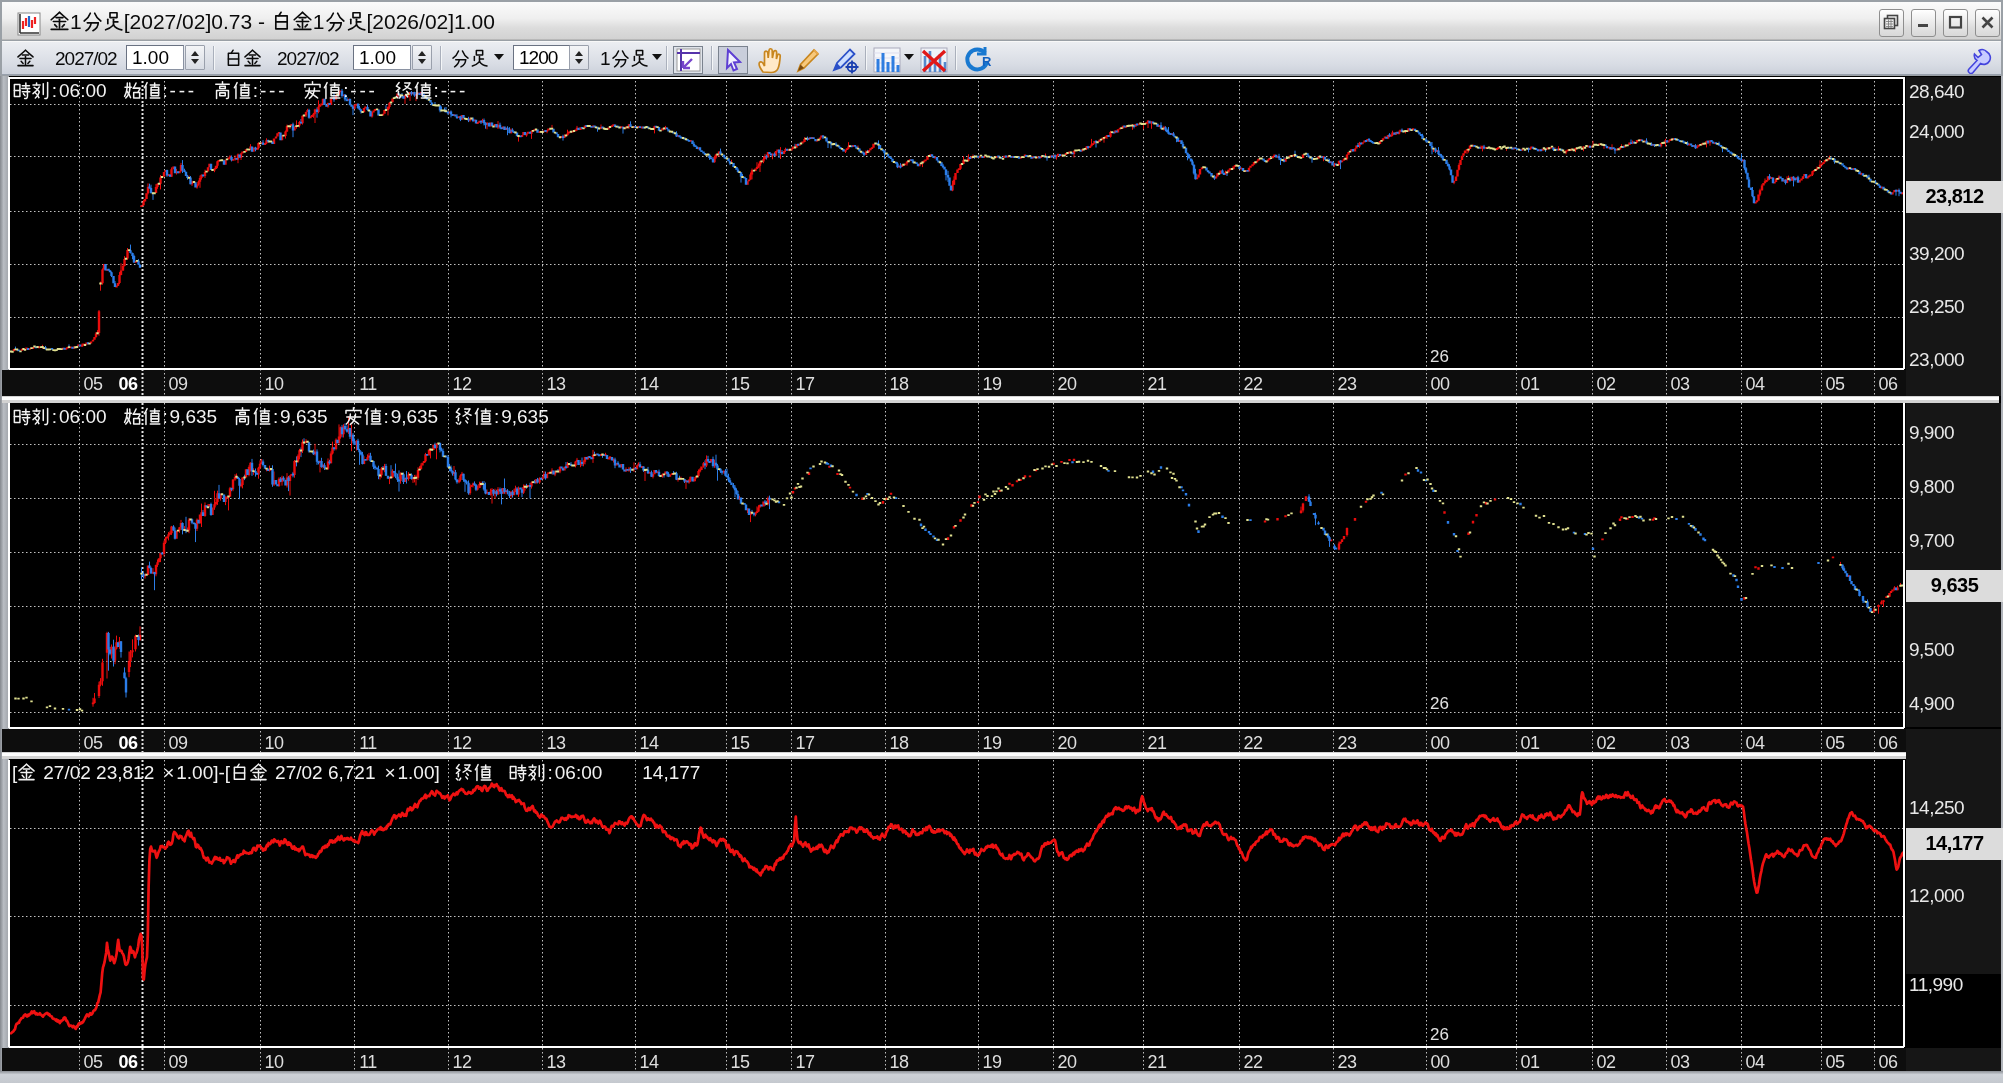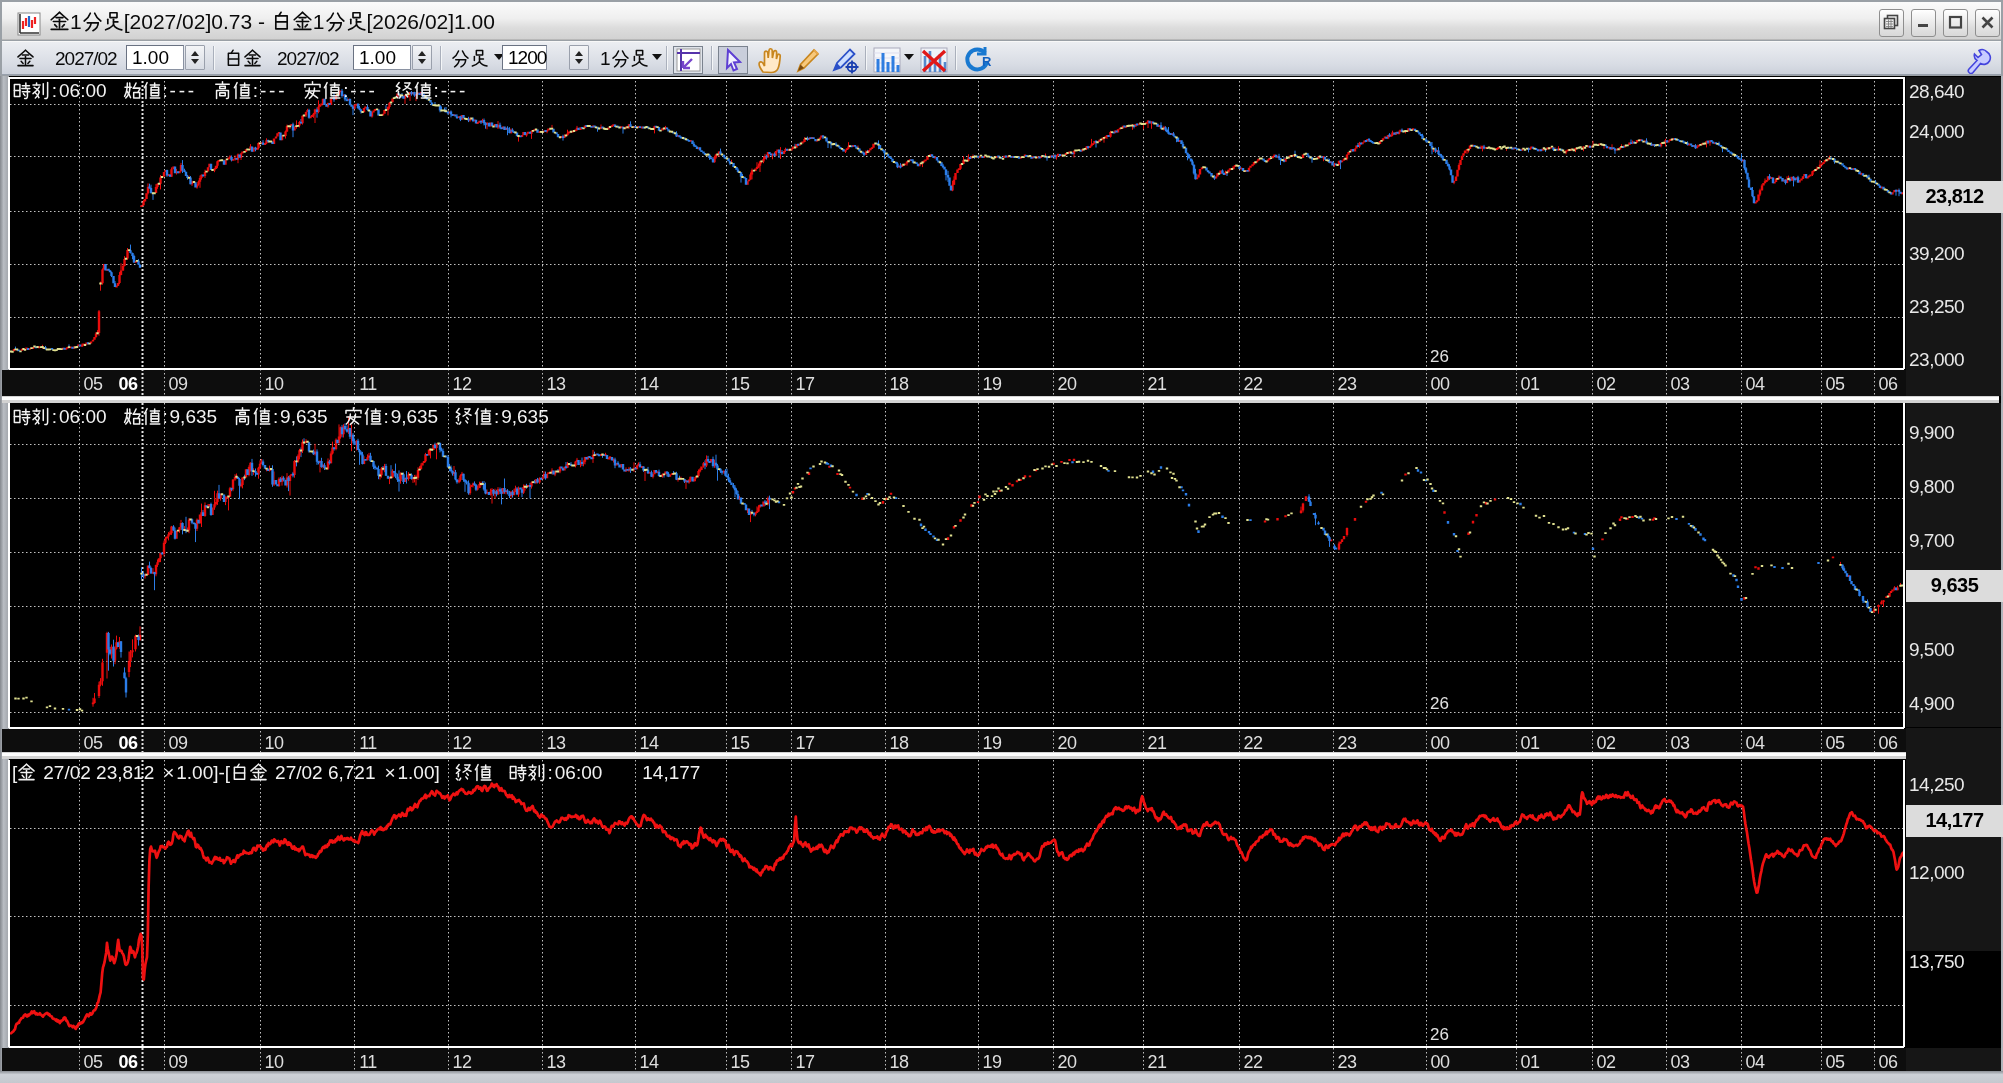--- a/index.html
+++ b/index.html
@@ -208,21 +208,21 @@
     <div class="tbt" style="left:275px;letter-spacing:-1px">2027/02</div>
     <div class="inp" style="left:351px;width:58px">1.00</div>
     <div class="spin" style="left:410px"></div>
     <div class="vsep" style="left:438px"></div>
     <div class="tbt" style="left:449px"><svg class="kj" viewBox="0 0 24 24">
         <use href="#gbun"></use>
       </svg><svg class="kj" viewBox="0 0 24 24">
         <use href="#gsoku"></use>
       </svg></div>
     <div class="drop" style="left:492px"></div>
-    <div class="inp" style="left:500px;width:45px;letter-spacing:-1px">1200</div>
+    <div class="inp" style="left:511px;width:58px;letter-spacing:-1px">1200</div>
     <div class="spin" style="left:567px"></div>
     <div class="tbt" style="left:598px">1<svg class="kj" viewBox="0 0 24 24">
         <use href="#gbun"></use>
       </svg><svg class="kj" viewBox="0 0 24 24">
         <use href="#gsoku"></use>
       </svg></div>
     <div class="drop" style="left:650px"></div>
     <div class="vsep" style="left:664px"></div>
     <svg class="icon" style="left:671px" viewBox="0 0 30 28">
 <rect x="0.5" y="0.5" width="29" height="27" fill="#dfe3ea" stroke="#7a828e"></rect>
@@ -469,24 +469,24 @@
 <div class="gut" style="top:370px;height:26px"></div>
 <div class="gut" style="top:403px;height:324px">
     <div class="alab" style="top:19px">9,900</div>
     <div class="alab" style="top:73px">9,800</div>
     <div class="alab" style="top:127px">9,700</div>
     <div class="alab" style="top:236px">9,500</div>
     <div class="alab" style="top:290px">4,900</div>
     <div class="ahl" style="top:167px">9,635</div>
   </div>
 <div class="gut" style="top:729px;height:24px"></div>
-<div class="gut" style="top:728px;height:223px">
+<div class="gut" style="top:751px;height:223px">
     <div class="alab" style="top:46px">14,250</div>
     <div class="alab" style="top:134px">12,000</div>
-    <div class="alab" style="top:223px">13,750</div>
+    <div class="alab" style="top:223px">11,990</div>
     <div class="ahl" style="top:77px">14,177</div>
   </div>
 <div class="gut" style="top:1048px;height:23px"></div>
 <div class="info" style="left:12px;top:80px"><svg class="kj" viewBox="0 0 24 24">
       <use href="#gji"></use>
     </svg><svg class="kj" viewBox="0 0 24 24">
       <use href="#gkoku"></use>
     </svg><span class="cl">:</span><span>06:00</span><span class="sp"></span><svg class="kj" viewBox="0 0 24 24">
       <use href="#gshi"></use>
     </svg><svg class="kj" viewBox="0 0 24 24">

